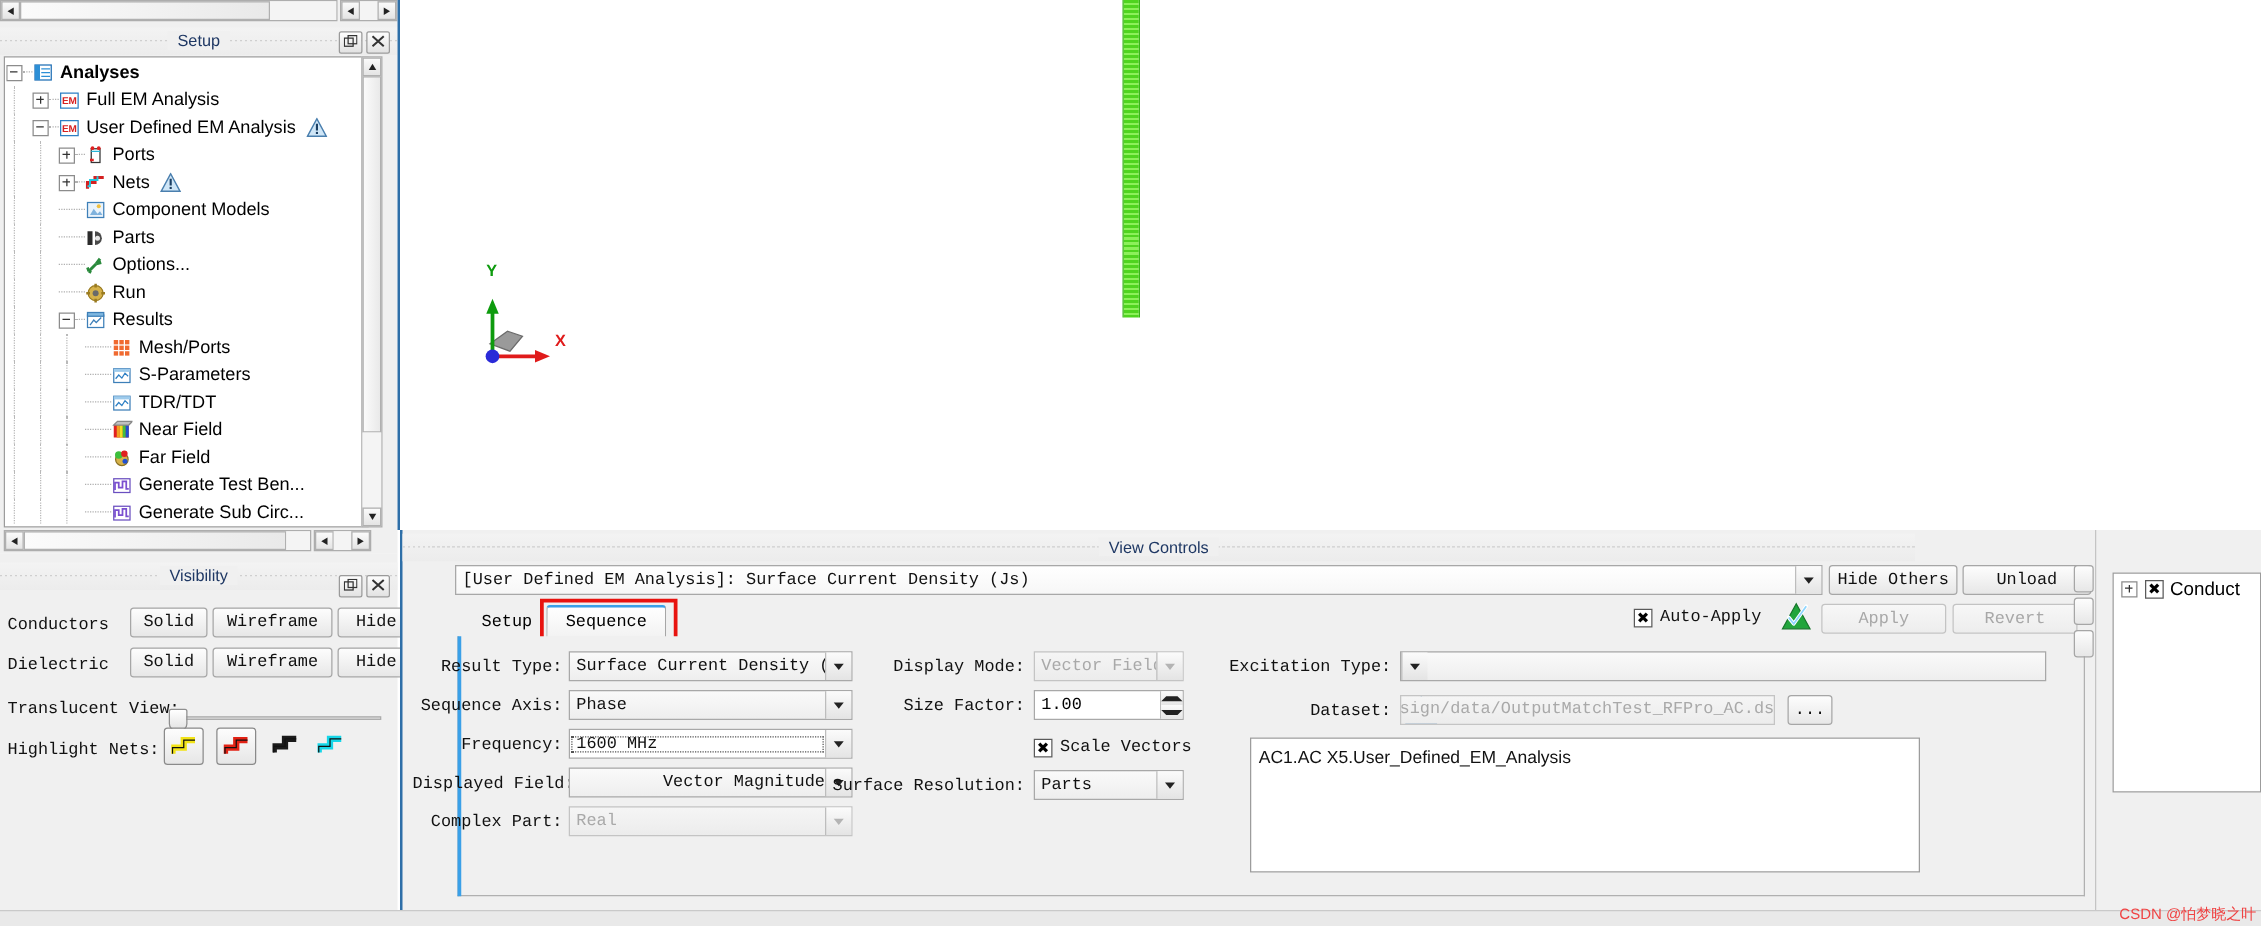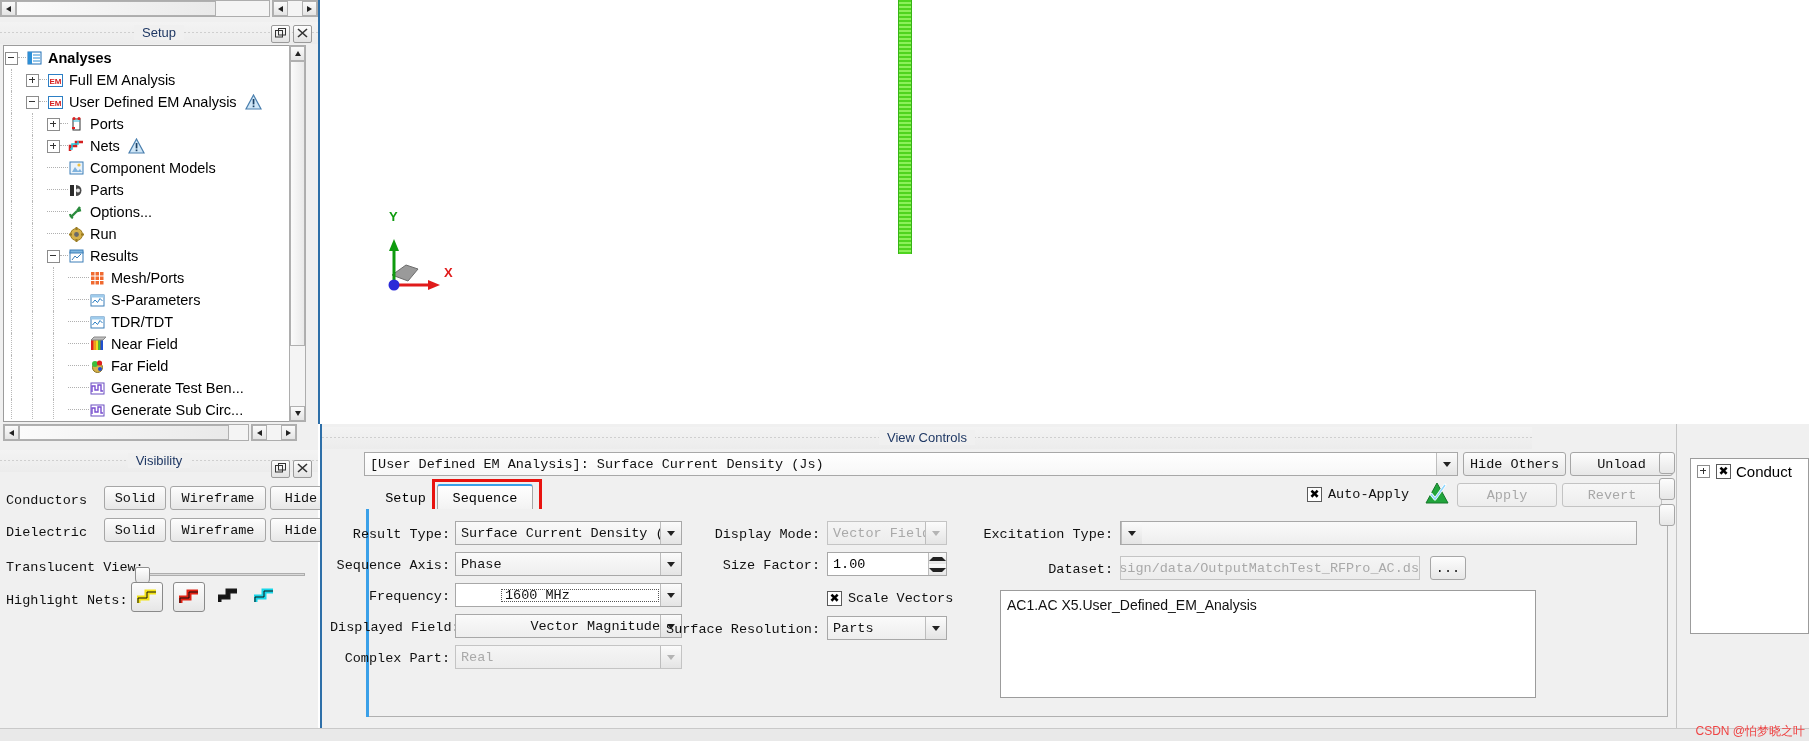--- a/index.html
+++ b/index.html
@@ -592,21 +592,21 @@
     </div>
     <div class="abs lbl" style="left: 330px; top: 558px; width: 120px;">Sequence Axis:</div>
     <div class="abs combo" style="left: 455px; top: 552px; width: 227px; height: 24px;">
       <div class="cval">Phase</div>
       <div class="arrow">
         <div class="caret down"></div>
       </div>
     </div>
     <div class="abs lbl" style="left: 330px; top: 589px; width: 120px;">Frequency:</div>
     <div class="abs combo focus" style="left: 455px; top: 583px; width: 227px; height: 24px; background: rgb(255, 255, 255);">
-      <div class="cval" style="outline: rgb(85, 85, 85) dotted 1px; outline-offset: -2px; margin-left: 44px;">1600 MHz</div>
+      <div class="cval" style="outline: rgb(85, 85, 85) dotted 1px; outline-offset: -2px;">1600 MHz</div>
       <div class="arrow">
         <div class="caret down"></div>
       </div>
     </div>
     <div class="abs lbl" style="left: 330px; top: 620px; width: 120px;">Displayed Field:</div>
     <div class="abs combo" style="left: 455px; top: 614px; width: 227px; height: 24px; text-align: right;">
       <div class="cval">Vector Magnitude</div>
       <div class="arrow">
         <div class="caret down"></div>
       </div>

